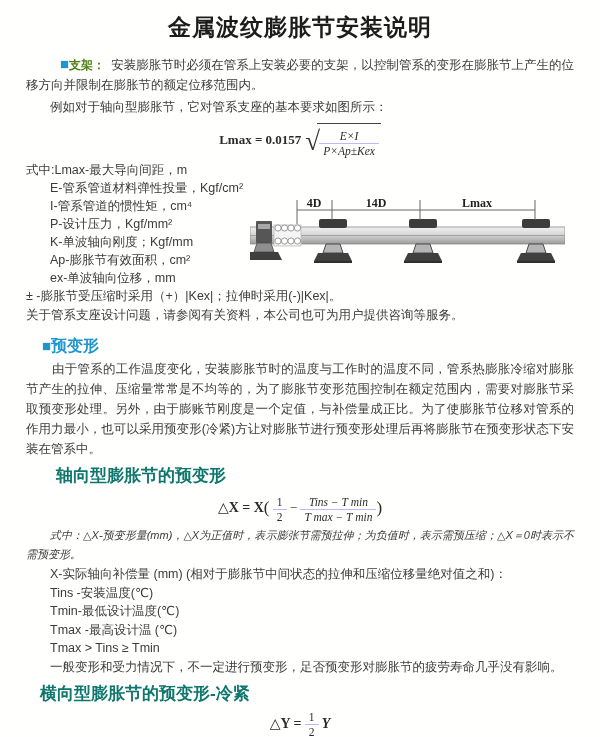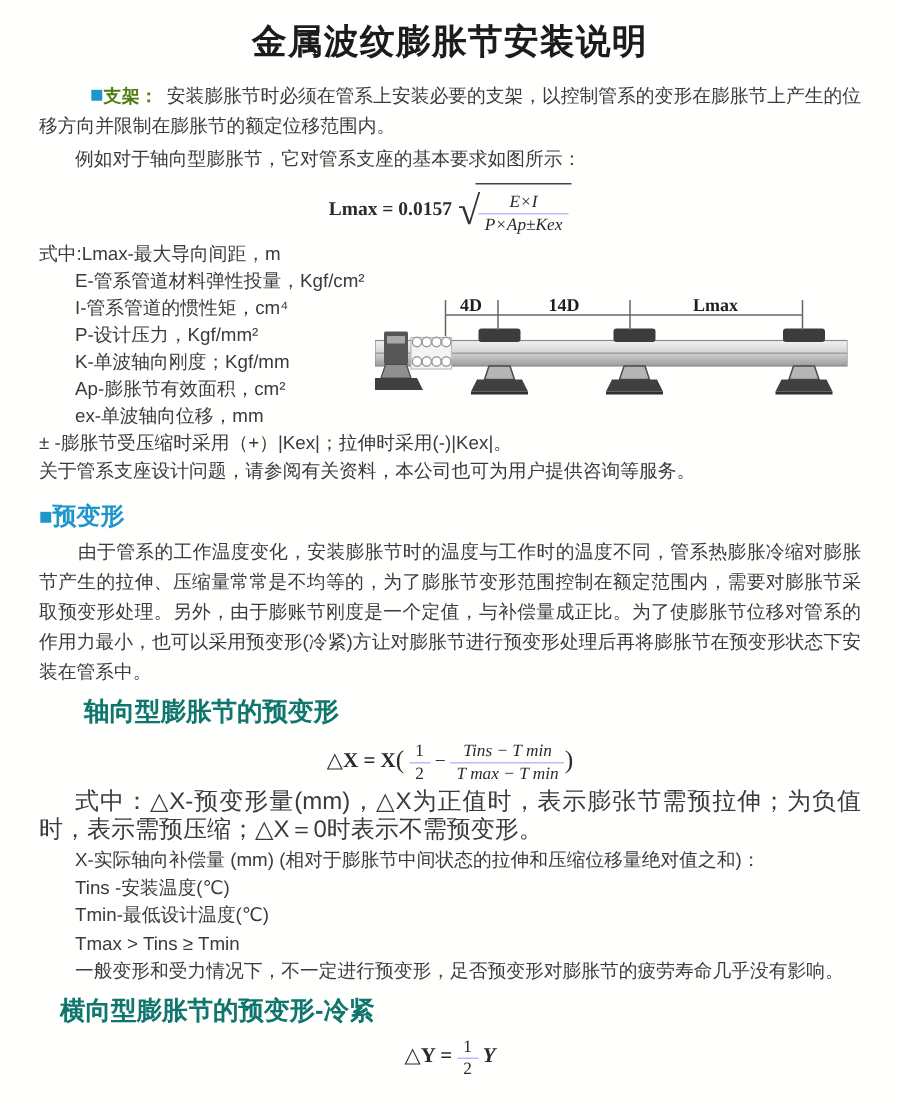--- a/index.html
+++ b/index.html
@@ -27,28 +27,28 @@
   .sqrt-body { display:inline-block; border-top:1.5px solid #444; vertical-align:middle; padding:1px 2px 0 2px; }
   .frac { display:inline-block; vertical-align:middle; text-align:center; font-size:11.5px; }
   .frac .num { display:block; border-bottom:1px solid #c4b5fd; padding:0 4px; line-height:14px; }
   .frac .den { display:block; padding:0 4px; line-height:14px; }
   .ital { font-style:italic; }
   .defs-block { margin:4px 0 0 26px; font-size:12.5px; }
   .def-line { line-height:18px; white-space:nowrap; }
   .indent { padding-left:24px; }
   .pm-line, .consult-line { margin:0 26px; font-size:12.5px; line-height:18.5px; }
   .diagram { position:absolute; left:250px; top:194px; width:315px; height:92px; }
-  .sec2-head { margin:11px 26px 2px; font-size:16px; font-weight:bold; color:#1d96cd; line-height:22px; }
+  .sec2-head { margin:11px 42px 2px; font-size:16px; font-weight:bold; color:#1d96cd; line-height:22px; }
   .p3 { margin-top:2px; text-indent:26px; line-height:20px; }
   .sub-head { margin:6px 26px 0 56px; font-size:17px; font-weight:bold; color:#0f766e; line-height:22px; }
   .sub-head2 { margin-left:40px; }
   .f2 { margin-top:3px; margin-bottom:0; height:36px; line-height:36px; font-size:13px; }
   .f2 .big { font-weight:bold; font-size:14px; }
   .paren { font-size:17px; vertical-align:-1px; }
-  .exp-para { margin:0 26px; font-size:16px; line-height:19px; text-align:justify; text-indent:24px; }
+  .exp-para { margin:0 26px; font-size:11px; line-height:19px; text-align:justify; text-indent:24px;font-style:italic; }
   .defs2-block { margin:1px 0 0 26px; font-size:12.5px; }
   .def2-line { line-height:18.5px; white-space:nowrap; padding-left:24px; }
   .note-line { margin:0 26px; font-size:12.5px; line-height:19px; text-indent:24px; }
   .f3 { margin-top:3px; margin-bottom:2px; height:32px; line-height:32px; font-size:13px; }
   .f3 .big { font-weight:bold; font-size:14px; }
   svg text { font-family:"Liberation Serif","DejaVu Serif",serif; }
 </style>
 </head>
 <body>
 
@@ -151,20 +151,21 @@
     <span>−</span>
     <span class="frac"><span class="num ital">Tins − T min</span><span class="den ital">T max − T min</span></span><span class="paren">)</span>
   </div>
 
   <p class="exp-para">式中：△X-预变形量(mm)，△X为正值时，表示膨张节需预拉伸；为负值时，表示需预压缩；△X＝0时表示不需预变形。</p>
 
   <div class="defs2-block">
     <div class="def2-line">X-实际轴向补偿量 (mm) (相对于膨胀节中间状态的拉伸和压缩位移量绝对值之和)：</div>
     <div class="def2-line">Tins -安装温度(℃)</div>
     <div class="def2-line">Tmin-最低设计温度(℃)</div>
+    <div class="def2-line">Tmax -最高设计温 (℃)</div>
     <div class="def2-line">Tmax &gt; Tins ≥ Tmin</div>
   </div>
   <div class="note-line">一般变形和受力情况下，不一定进行预变形，足否预变形对膨胀节的疲劳寿命几乎没有影响。</div>
 
   <div class="sub-head sub-head2">横向型膨胀节的预变形-冷紧</div>
 
   <div class="formula-row f3">
     <span class="big">△Y =</span>
     <span class="frac"><span class="num">1</span><span class="den">2</span></span>
     <span class="big ital">Y</span>

